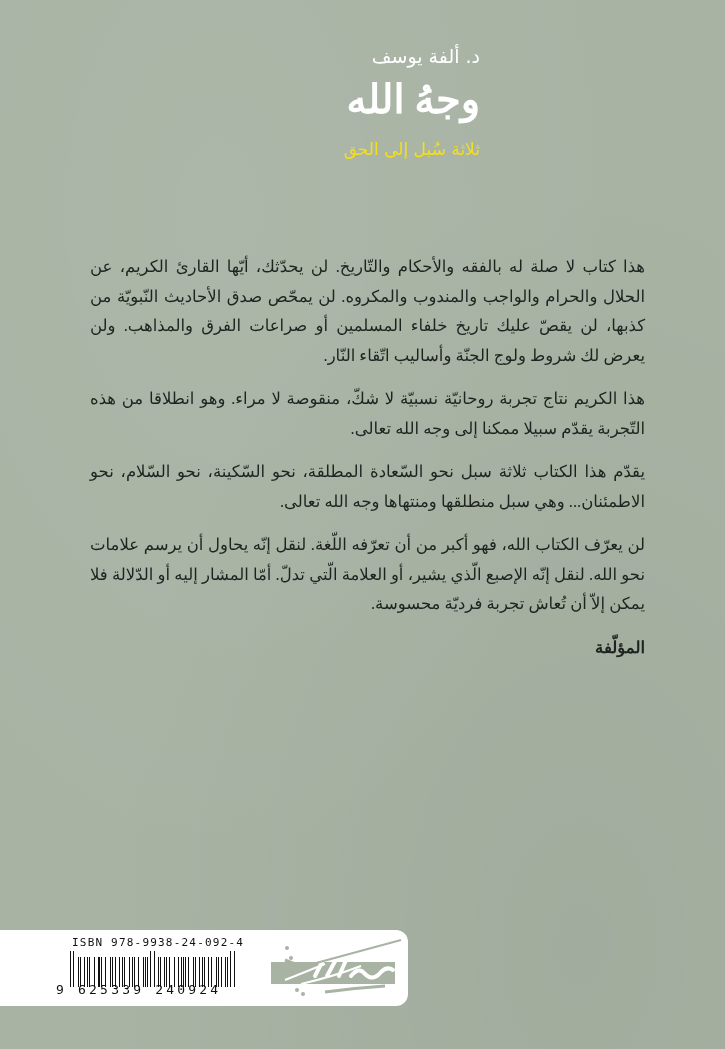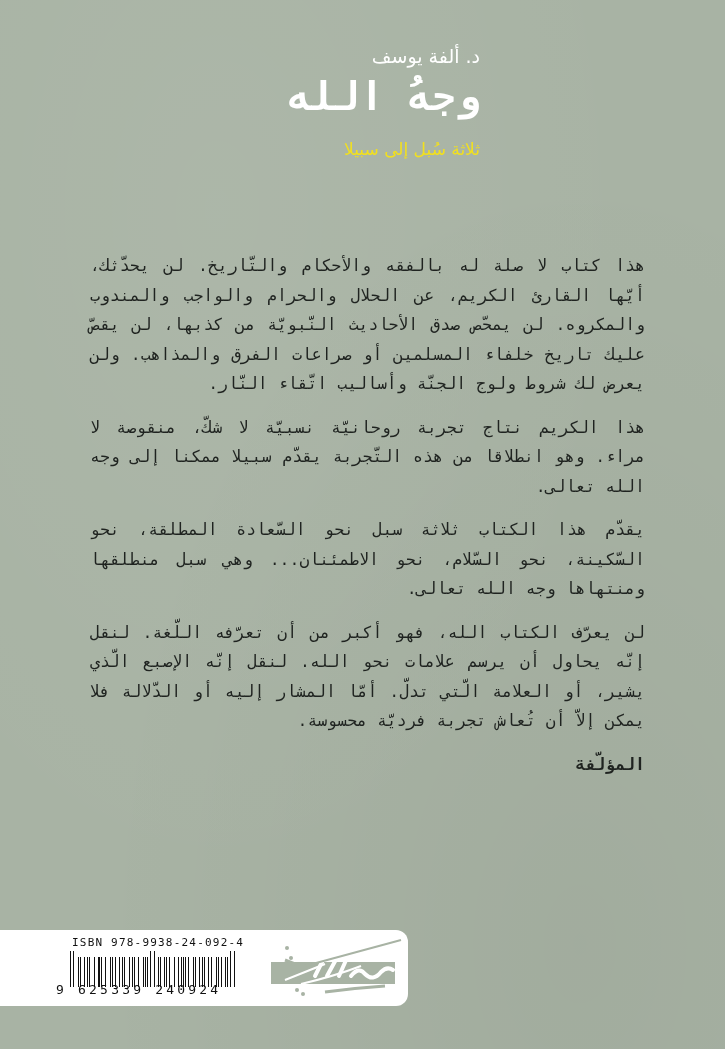--- a/index.html
+++ b/index.html
@@ -33,21 +33,21 @@
     }
     .author {
       color: #ffffff;
       font-family: "DejaVu Sans", sans-serif;
       font-size: 19px;
       line-height: 24px;
       margin: 0;
     }
     .title {
       color: #ffffff;
-      font-family: Liberation Mono, monospace;
+      font-family: Liberation Serif, serif;
       font-weight: bold;
       font-size: 40px;
       line-height: 52px;
       margin: 6px 0 12px 0;
     }
     .subtitle {
       color: #f2e01e;
       font-family: "DejaVu Sans", sans-serif;
       font-size: 17px;
       line-height: 22px;
@@ -55,21 +55,21 @@
     }
     .body-text {
       position: absolute;
       left: 90px;
       top: 252px;
       width: 555px;
       direction: rtl;
       text-align: justify;
       text-align-last: right;
       color: #1f2320;
-      font-family: Liberation Mono, monospace;
+      font-family: Liberation Serif, serif;
       font-size: 16.5px;
       line-height: 29.5px;
     }
     .body-text p {
       margin: 0 0 14px 0;
     }
     .signature {
       font-weight: bold;
       margin-top: 4px !important;
     }
@@ -127,21 +127,21 @@
     }
   </style>
 </head>
 <body>
 
 <div class="cover">
 
   <div class="header">
     <p class="author">د. ألفة يوسف</p>
     <p class="title">وجهُ الله</p>
-    <p class="subtitle">ثلاثة سُبل إلى سبيلا</p>
+    <p class="subtitle">ثلاثة سُبل إلى الحق</p>
   </div>
 
   <div class="body-text">
     <p>هذا كتاب لا صلة له بالفقه والأحكام والتّاريخ. لن يحدّثك، أيّها القارئ الكريم، عن الحلال والحرام والواجب والمندوب والمكروه. لن يمحّص صدق الأحاديث النّبويّة من كذبها، لن يقصّ عليك تاريخ خلفاء المسلمين أو صراعات الفرق والمذاهب. ولن يعرض لك شروط ولوج الجنّة وأساليب اتّقاء النّار.</p>
     <p>هذا الكريم نتاج تجربة روحانيّة نسبيّة لا شكّ، منقوصة لا مراء. وهو انطلاقا من هذه التّجربة يقدّم سبيلا ممكنا إلى وجه الله تعالى.</p>
     <p>يقدّم هذا الكتاب ثلاثة سبل نحو السّعادة المطلقة، نحو السّكينة، نحو السّلام، نحو الاطمئنان... وهي سبل منطلقها ومنتهاها وجه الله تعالى.</p>
     <p>لن يعرّف الكتاب الله، فهو أكبر من أن تعرّفه اللّغة. لنقل إنّه يحاول أن يرسم علامات نحو الله. لنقل إنّه الإصبع الّذي يشير، أو العلامة الّتي تدلّ. أمّا المشار إليه أو الدّلالة فلا يمكن إلاّ أن تُعاش تجربة فرديّة محسوسة.</p>
     <p class="signature">المؤلّفة</p>
   </div>
 

